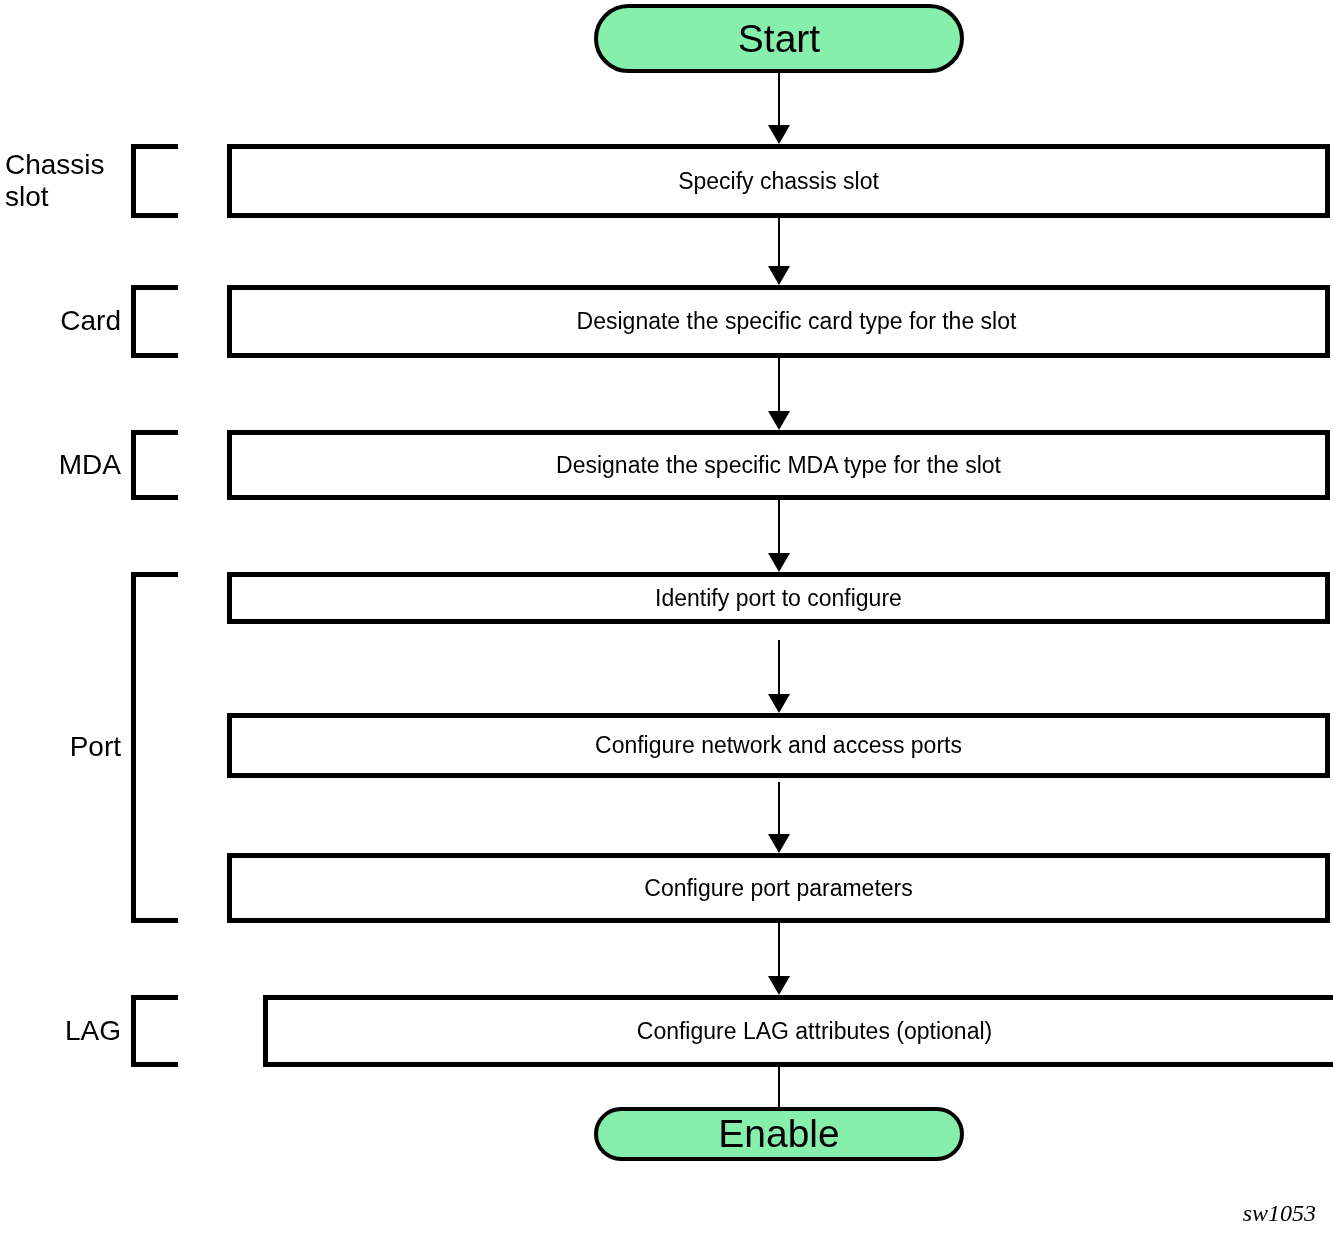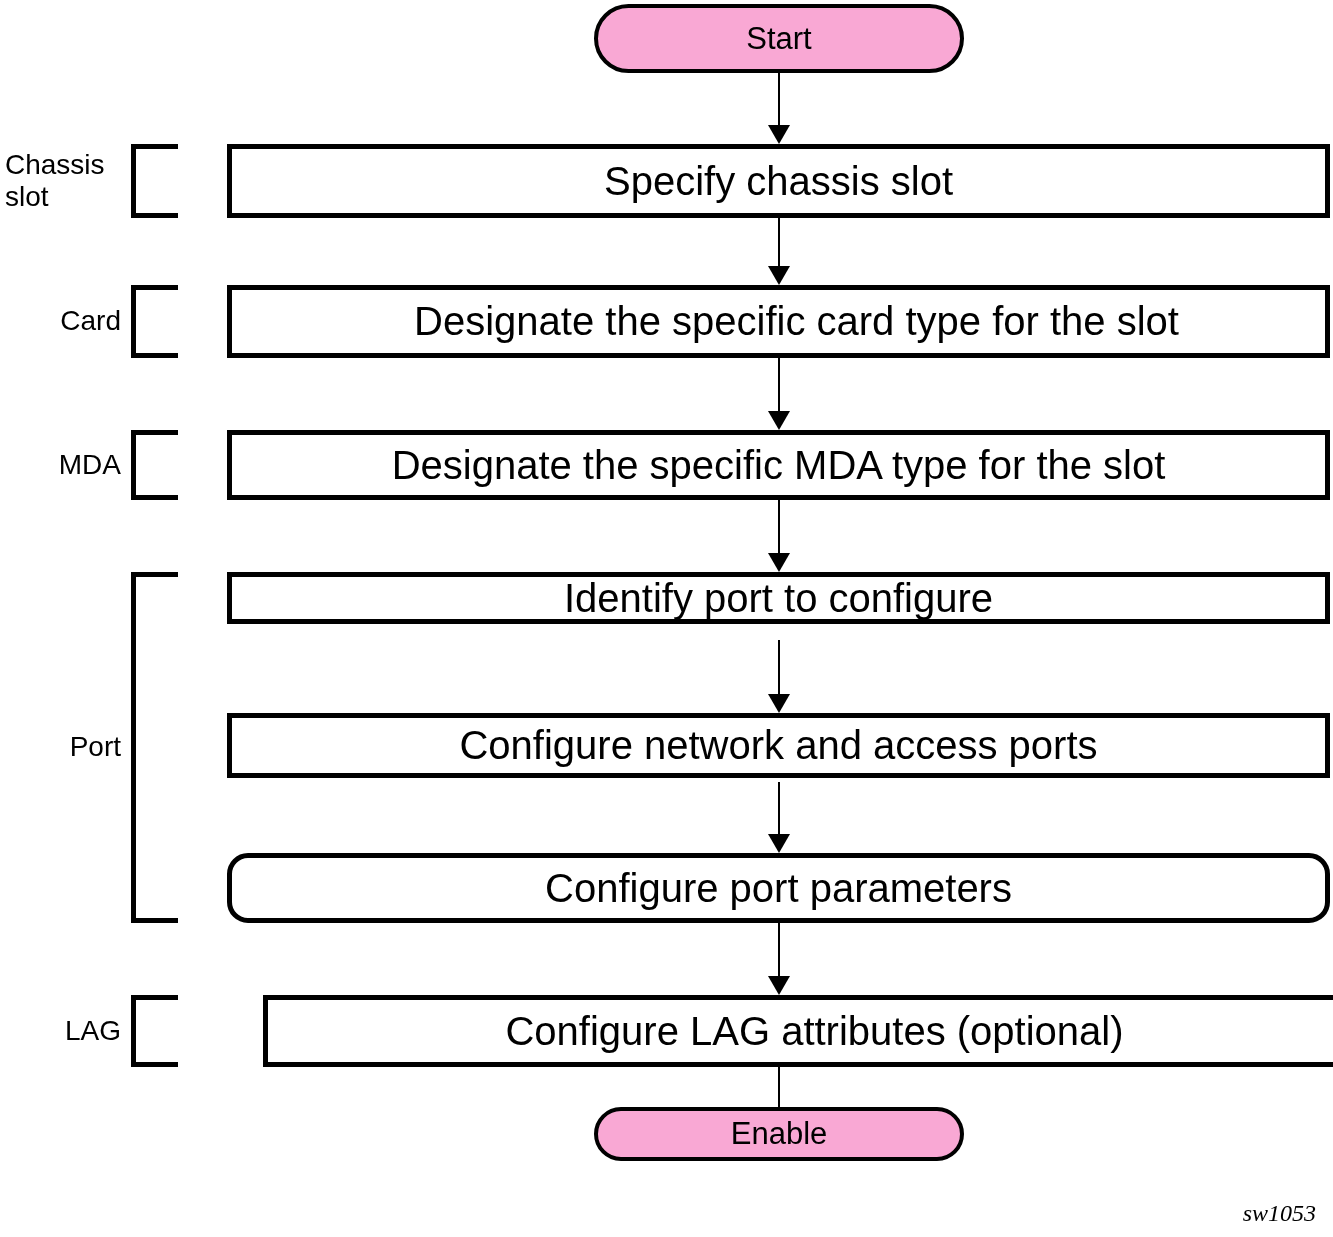--- a/index.html
+++ b/index.html
@@ -12,37 +12,37 @@
     font-family: "Liberation Sans", sans-serif;
     overflow: hidden;
   }
   .terminal {
     position: absolute;
     left: 594px;
     width: 370px;
     box-sizing: border-box;
     border: 4px solid #000000;
     border-radius: 37px;
-    background: #f9a8d4;
+    background: #86efac;
     display: flex;
     align-items: center;
     justify-content: center;
-    font-size: 31px;
+    font-size: 39px;
   }
   .step {
     position: absolute;
     left: 227px;
     width: 1103px;
     box-sizing: border-box;
     border: 5px solid #000000;
     background: #ffffff;
     display: flex;
     align-items: center;
     justify-content: center;
-    font-size: 40px;
+    font-size: 23px;
     text-align: center;
   }
   .bracket {
     position: absolute;
     left: 131px;
     width: 47px;
     box-sizing: border-box;
     border: 5px solid #000000;
     border-right: none;
   }
@@ -141,21 +141,21 @@
   </div>
   <div class="step" style="top:430px; height:70px;">
     <span>Designate the specific MDA type for the slot</span>
   </div>
   <div class="step" style="top:572px; height:52px;">
     <span>Identify port to configure</span>
   </div>
   <div class="step" style="top:713px; height:65px;">
     <span>Configure network and access ports</span>
   </div>
-  <div class="step" style="top:853px; height:70px;border-radius:21px;">
+  <div class="step" style="top:853px; height:70px;">
     <span>Configure port parameters</span>
   </div>
   <div class="step" style="top:995px; height:72px;margin-left:36px;">
     <span>Configure LAG attributes (optional)</span>
   </div>
 
   <div class="bracket" style="top:144px; height:74px;"></div>
   <div class="bracket" style="top:285px; height:73px;"></div>
   <div class="bracket" style="top:430px; height:70px;"></div>
   <div class="bracket" style="top:572px; height:351px;"></div>

